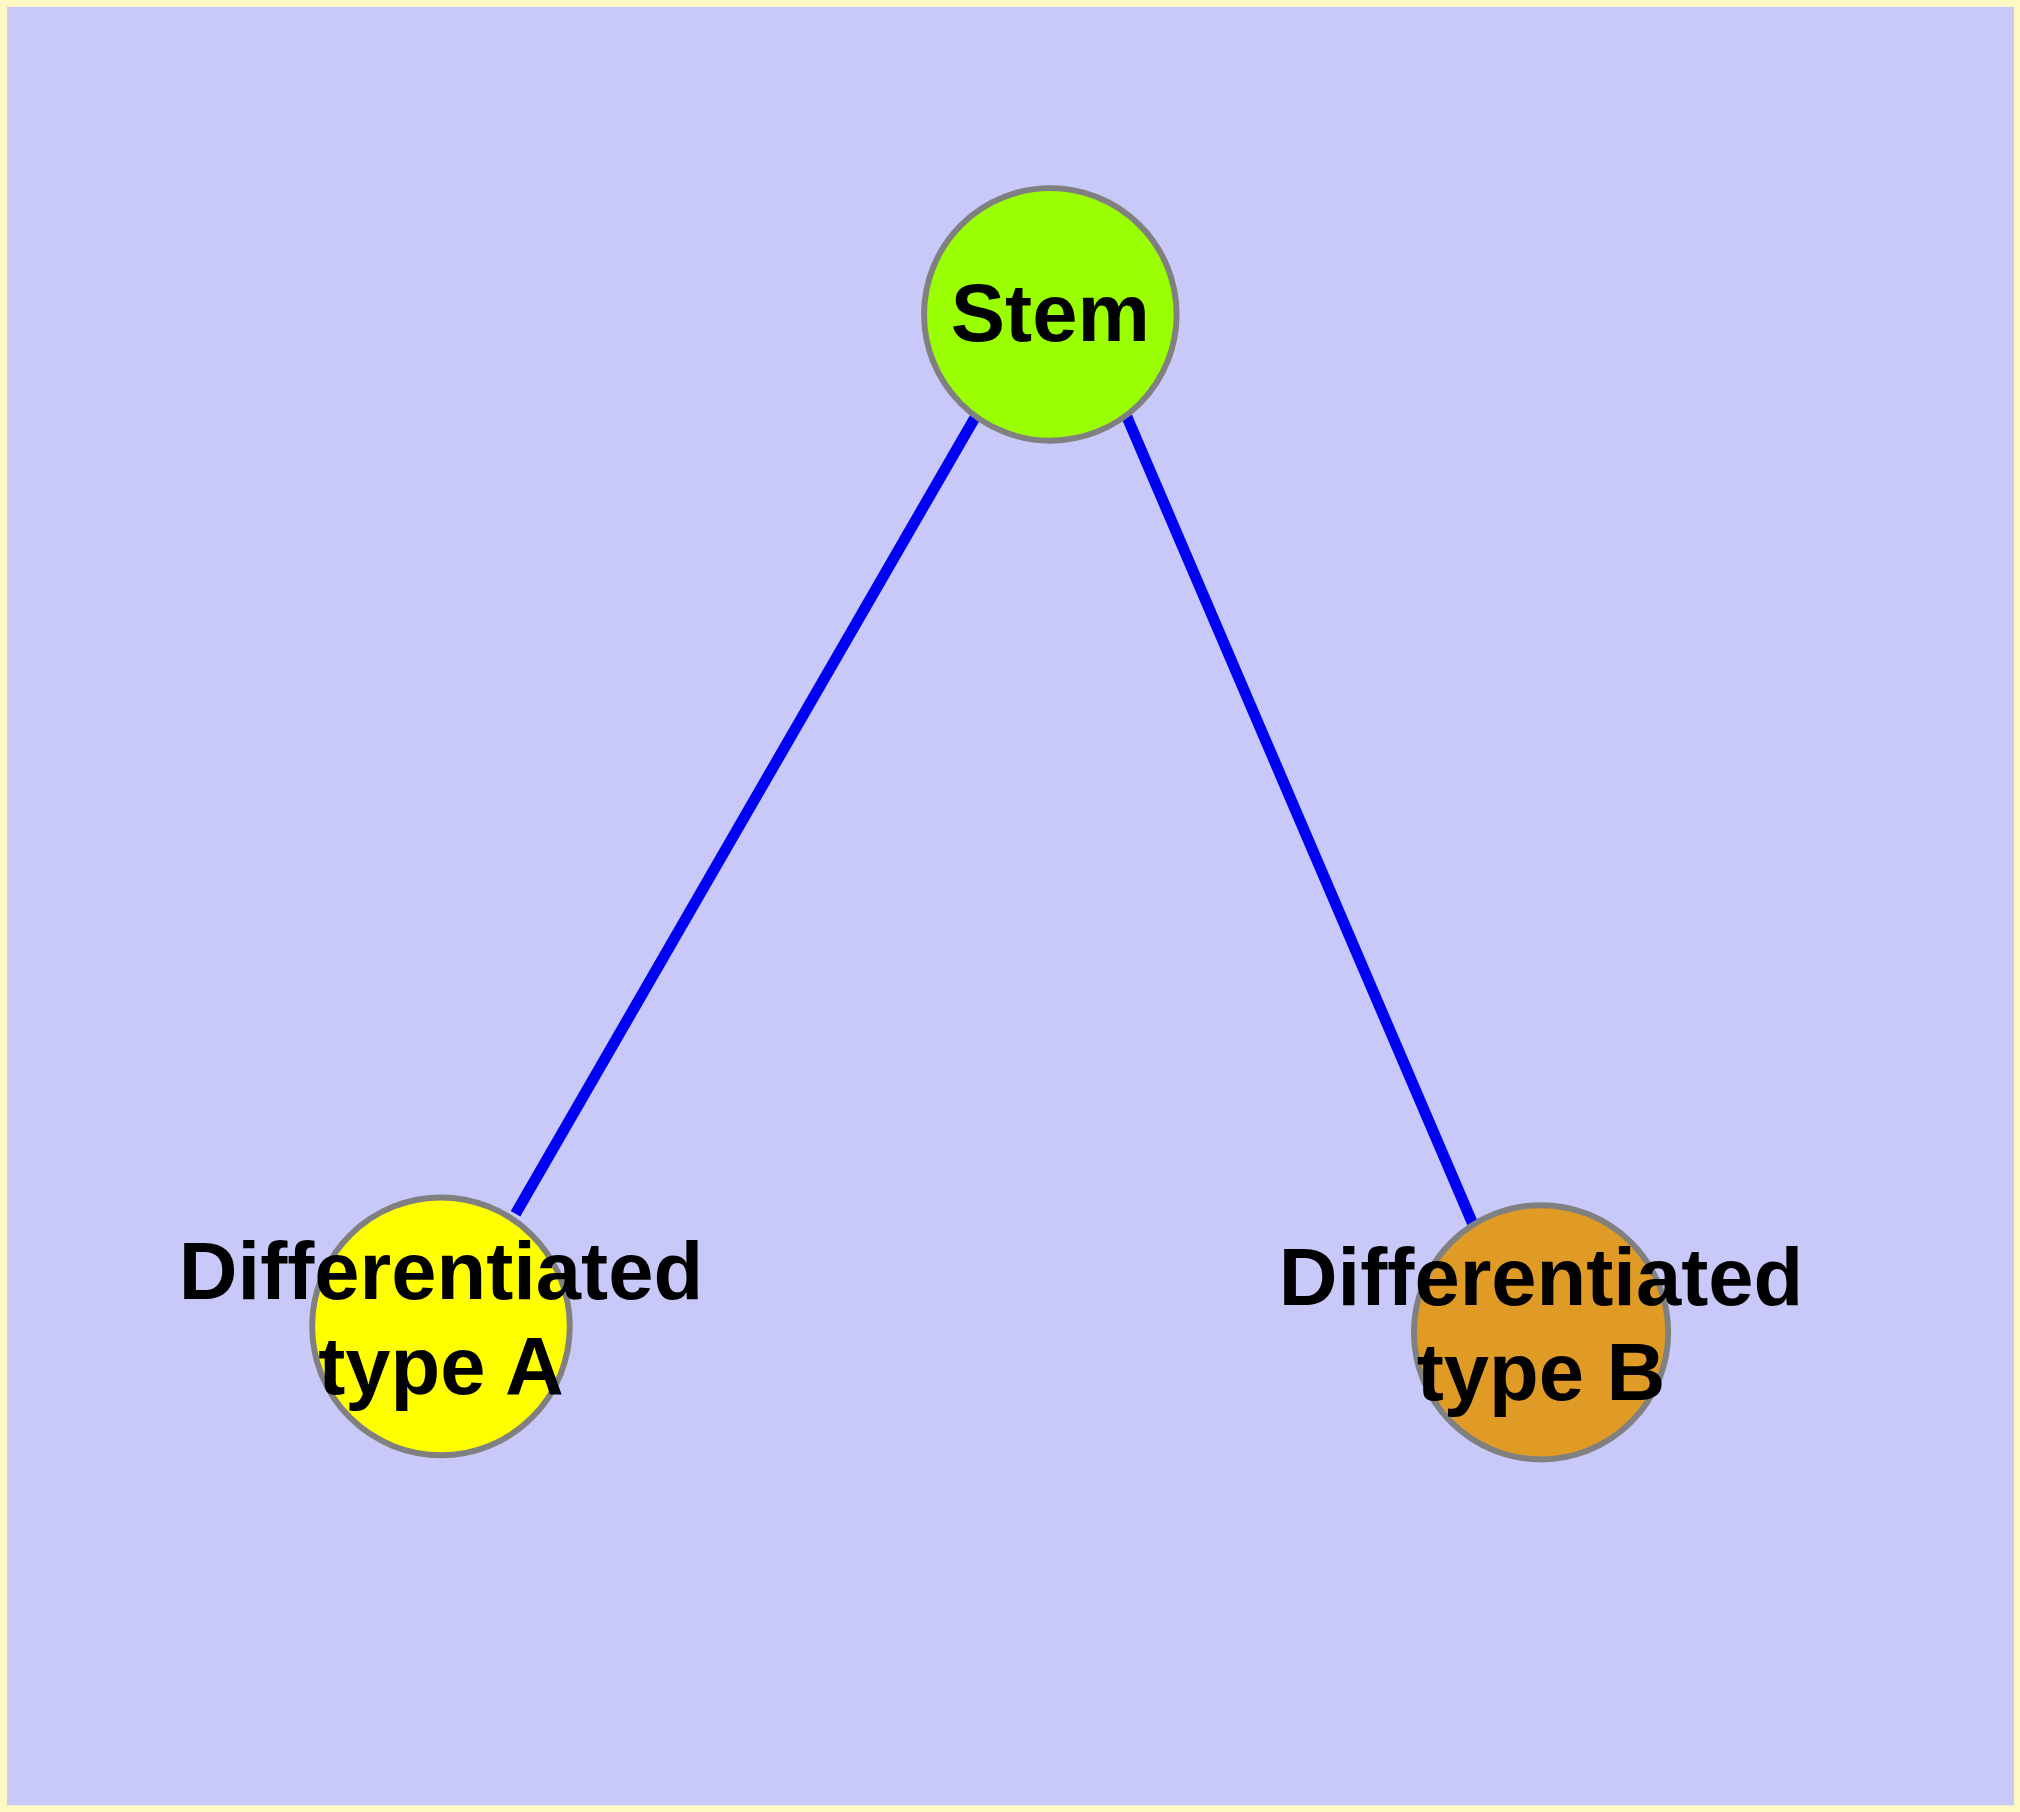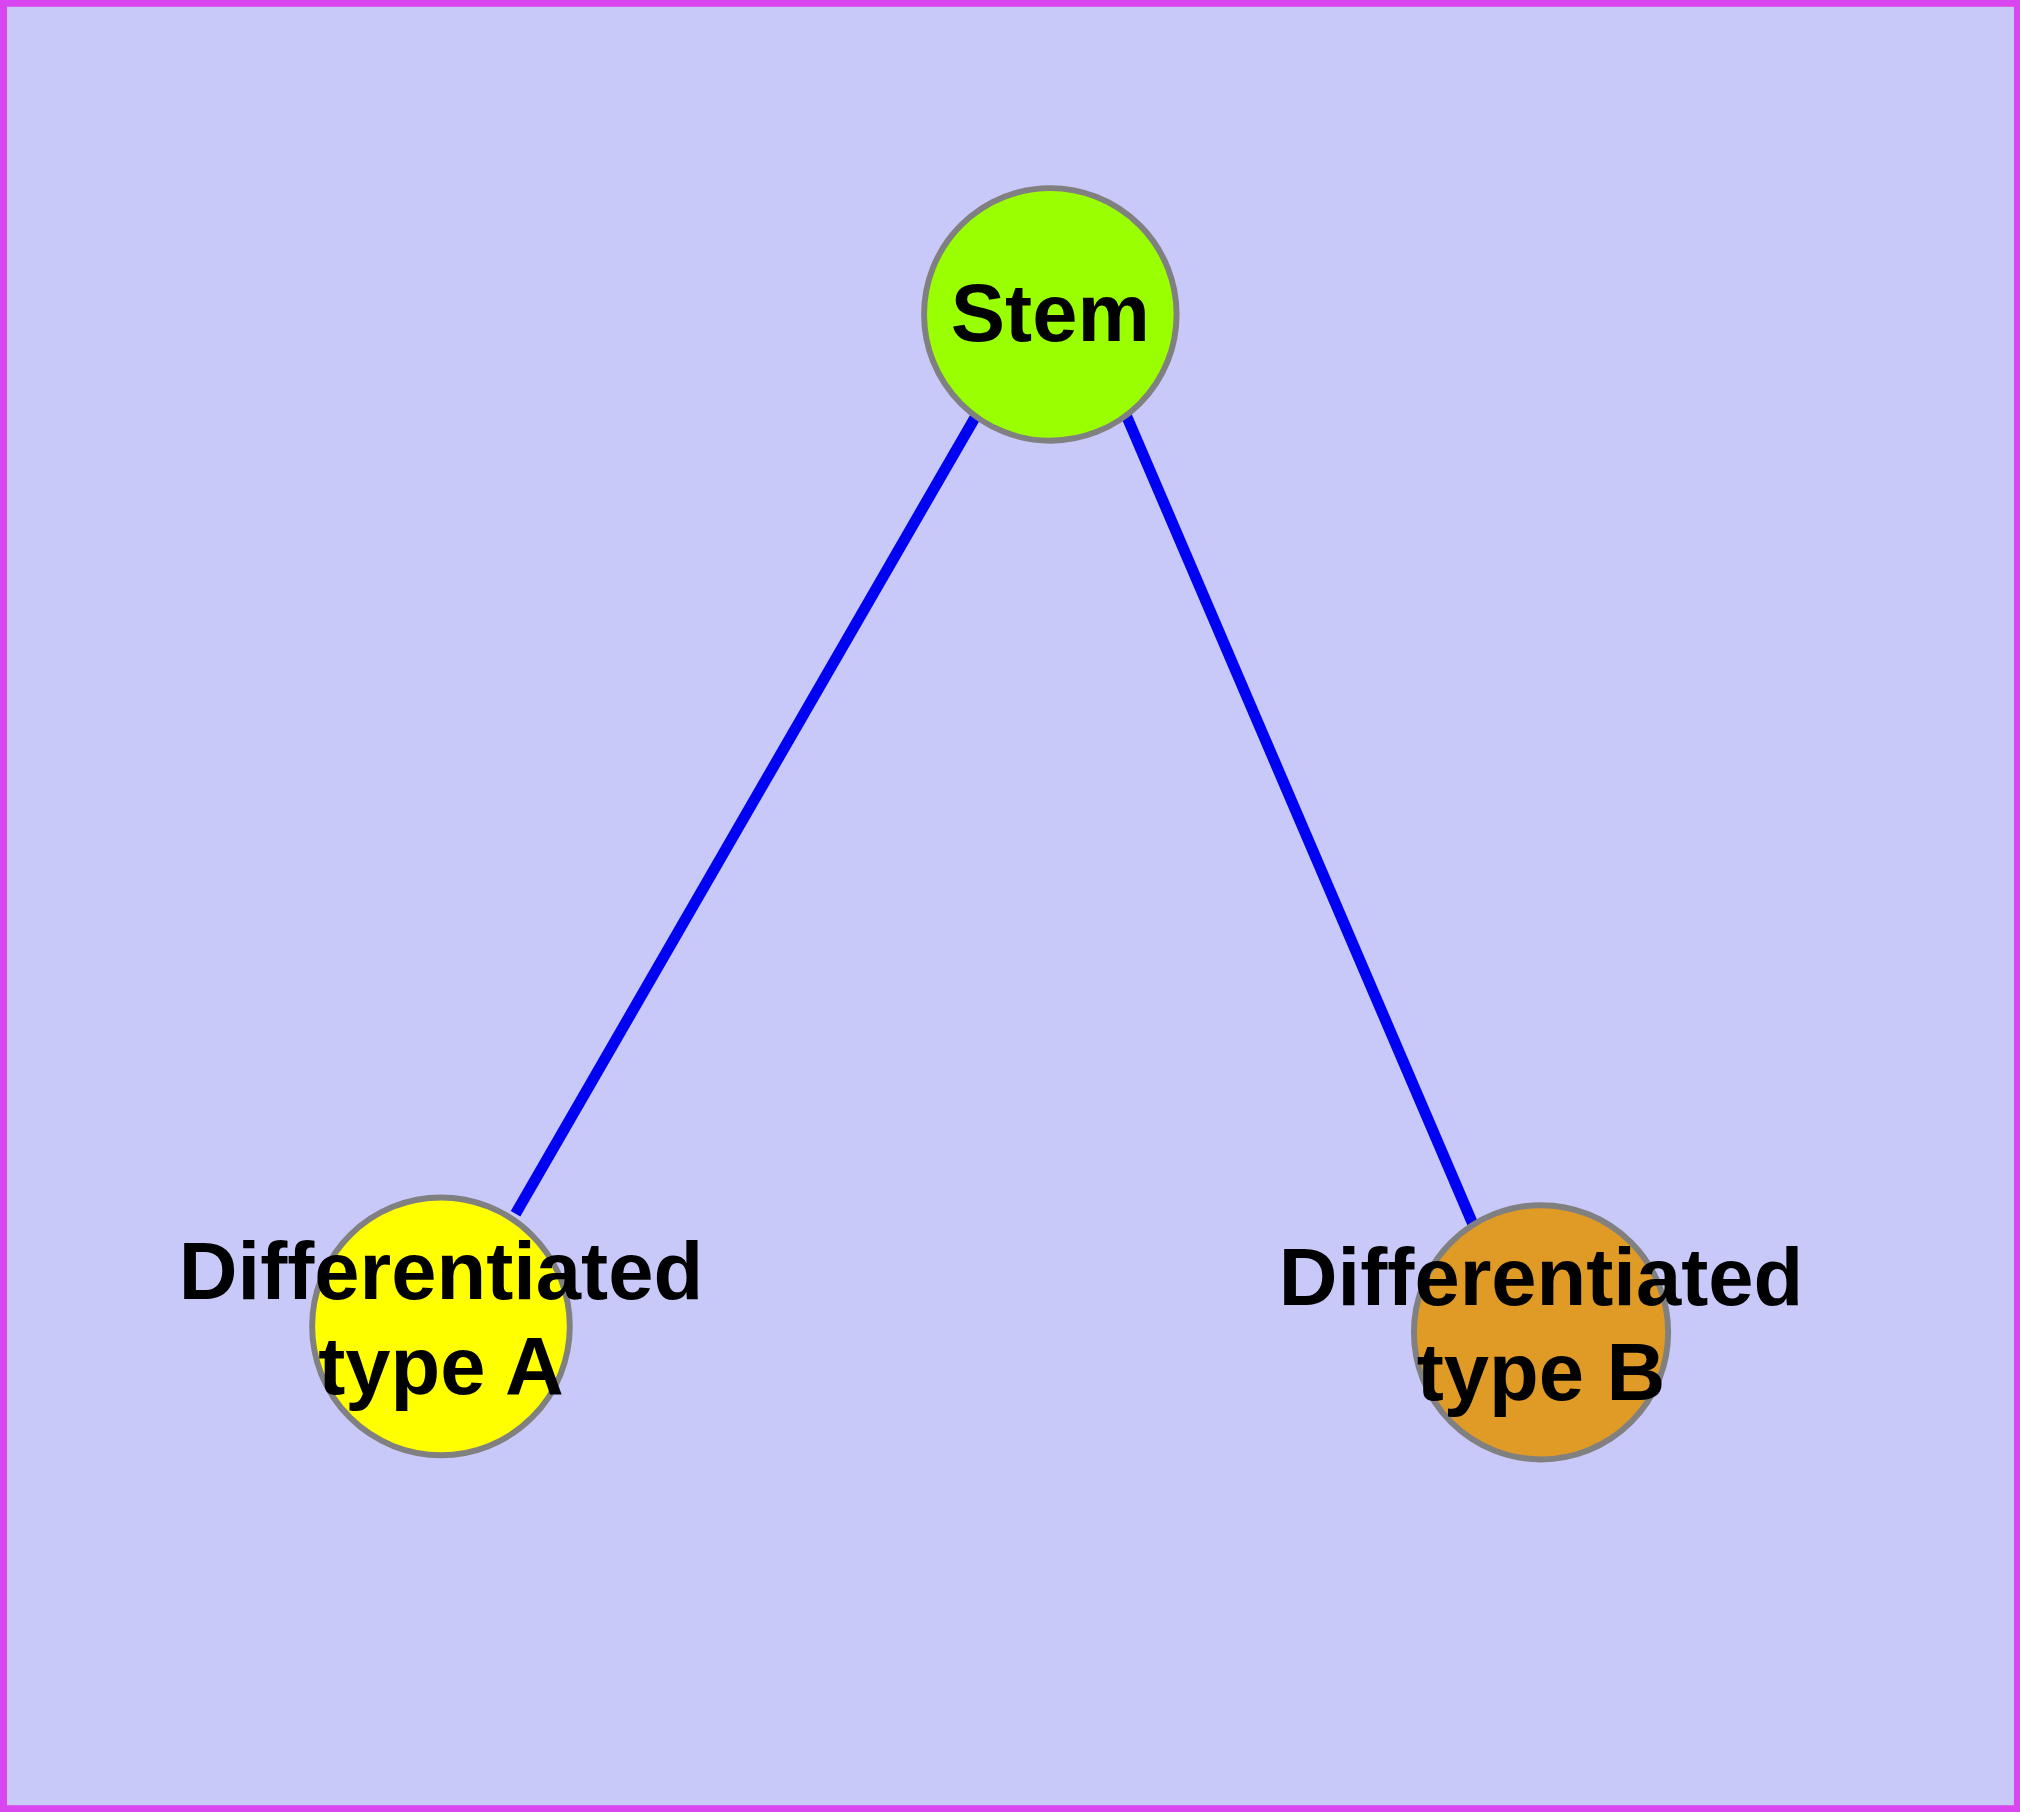--- a/index.html
+++ b/index.html
@@ -11,21 +11,21 @@
   body {
     width: 2021px;
     height: 1812px;
     overflow: hidden;
     font-family: "Liberation Sans", sans-serif;
   }
   #canvas {
     position: relative;
     width: 2021px;
     height: 1812px;
-    background: #d946ef;
+    background: #fef9c3;
   }
   #graph-svg {
     display: block;
     width: 2021px;
     height: 1812px;
   }
   .node-circle {
     stroke: #808080;
     stroke-width: 7;
   }

